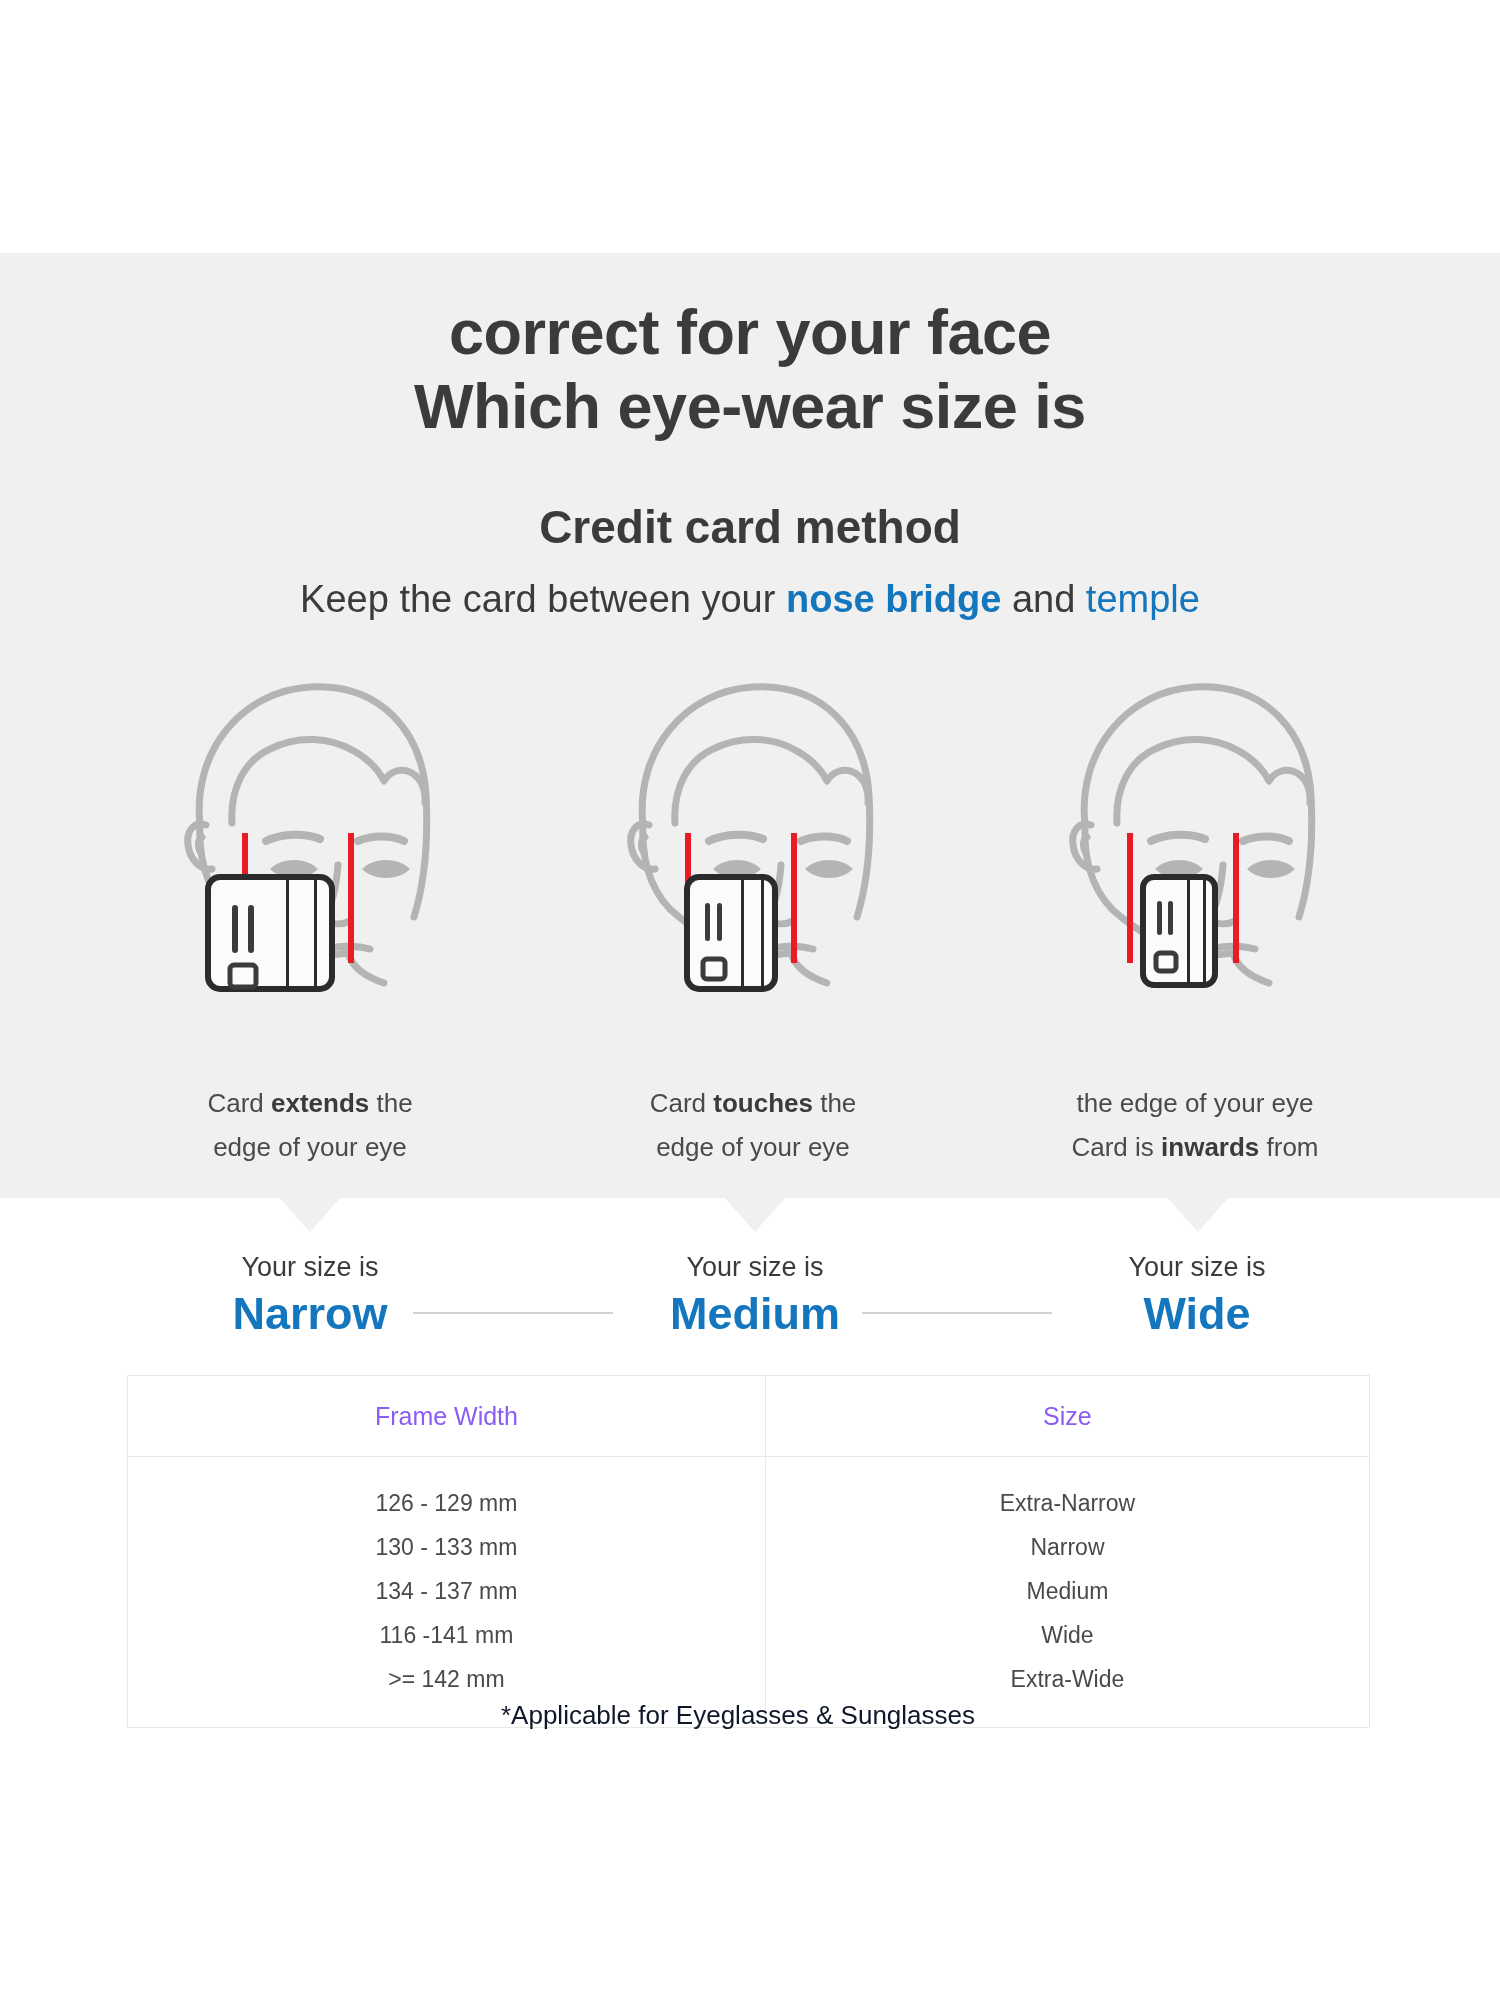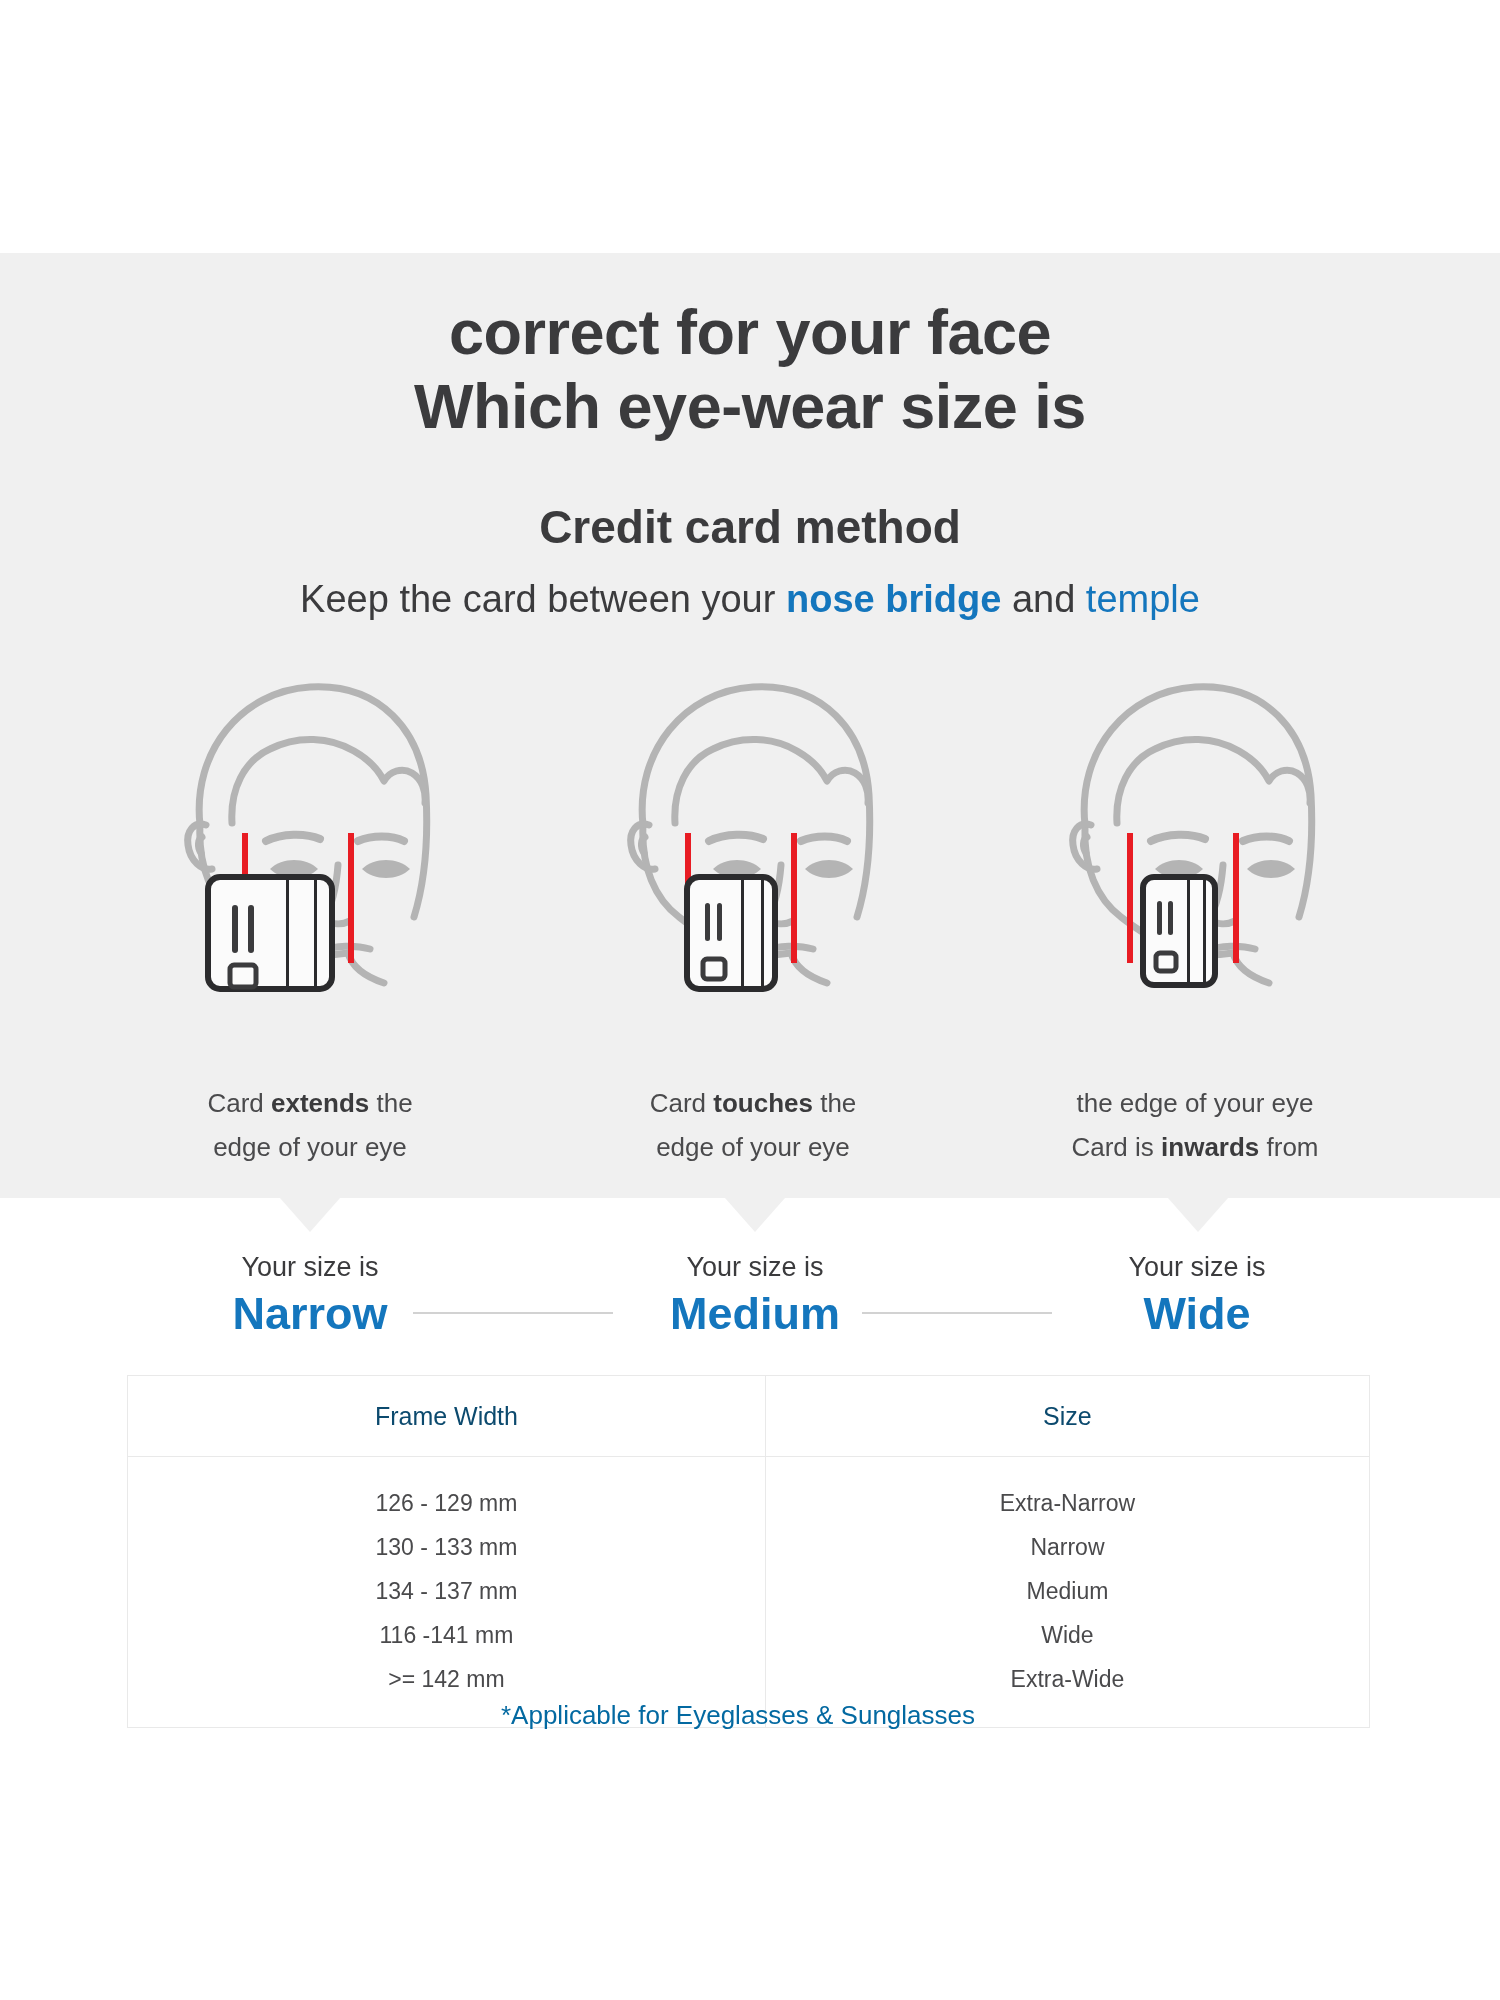--- a/index.html
+++ b/index.html
@@ -186,21 +186,21 @@
   }
   .sizetable td, .sizetable th {
     border: 1px solid #e9e9e9;
     text-align: center;
     color: #4a4a4c;
     font-weight: normal;
   }
   .sizetable th {
     font-size: 25px;
     padding: 26px 0 25px 0;
-    color: #0c4a6e;
+    color: #8b5cf6;
   }
   .sizetable .bodycell {
     padding: 0;
     vertical-align: middle;
   }
   .sizetable .bodycell ul {
     list-style: none;
     margin: 0;
     padding: 24px 0 26px 0;
   }
@@ -211,21 +211,21 @@
   }
 
   
   .footnote {
     position: absolute;
     left: 0;
     top: 1700px;
     width: 1476px;
     text-align: center;
     font-size: 26px;
-    color: #0369a1;
+    color: #0f172a;
   }
 </style>
 </head>
 <body>
 
 <div class="page">
   <div class="content">
 
     <div class="gray-panel"></div>
     <div class="notch n1"></div>

